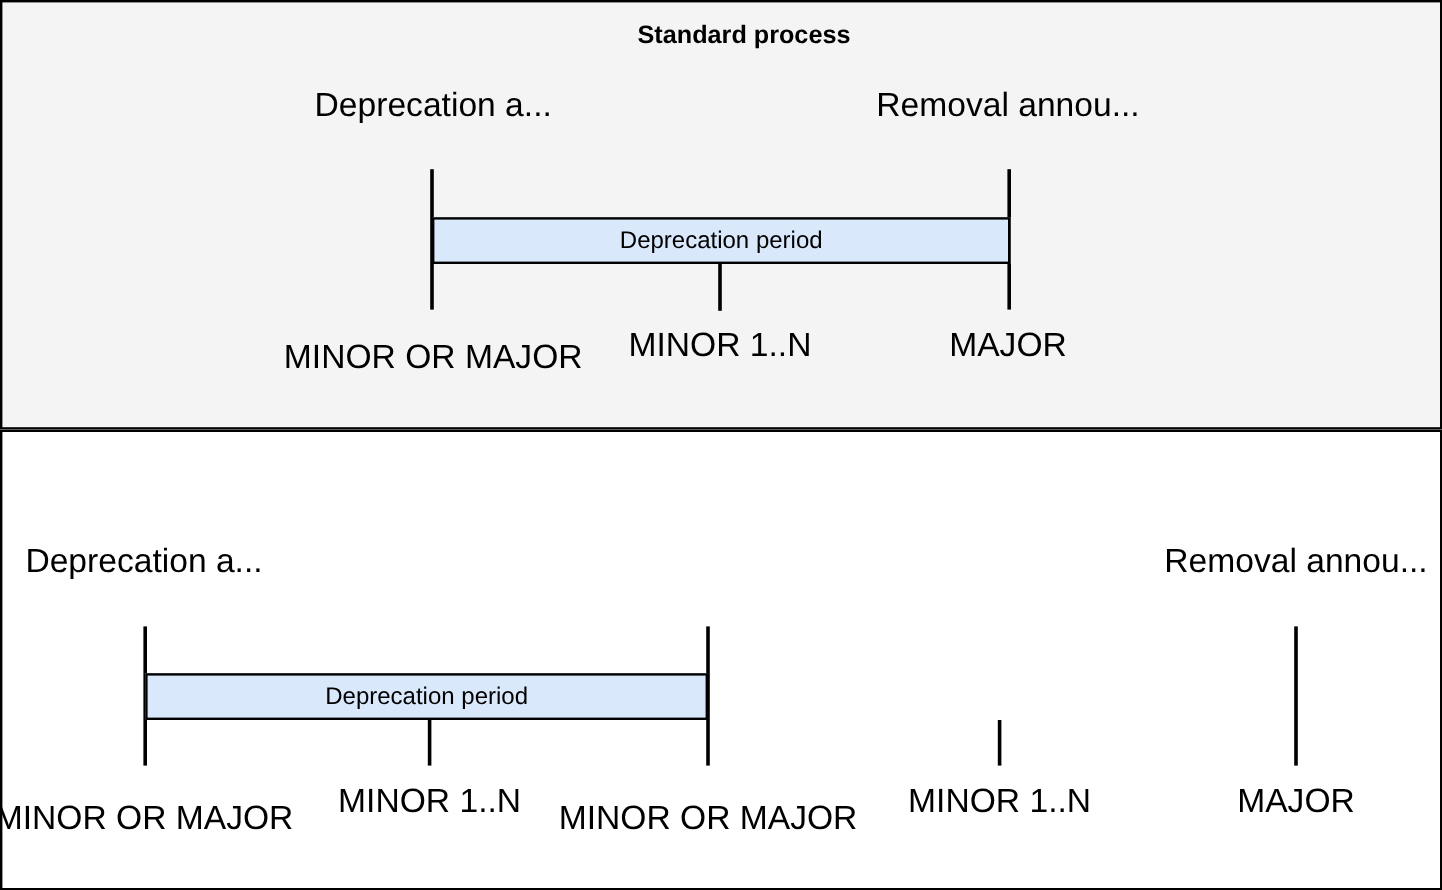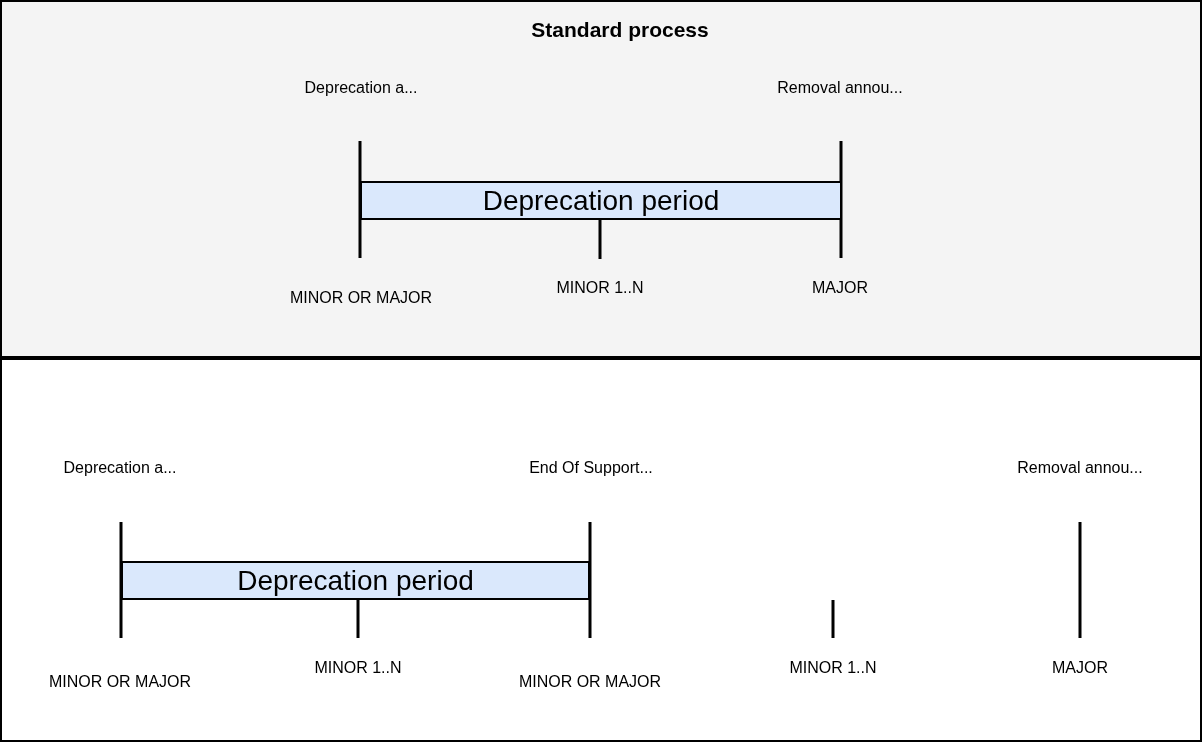--- a/index.html
+++ b/index.html
@@ -25,42 +25,42 @@
     position: absolute;
     transform: translateX(-50%);
     font-size: 21px;
     line-height: 26px;
     font-weight: bold;
     white-space: nowrap;
   }
   .event-label, .milestone-label {
     position: absolute;
     transform: translateX(-50%);
-    font-size: 16px;
+    font-size: 28px;
     line-height: 24px;
     white-space: nowrap;
     text-align: left;
   }
   .tick {
     position: absolute;
     width: 3px;
     background: var(--line, #000000);
     transform: translateX(-50%);
   }
   .period-bar {
     position: absolute;
     height: 39px;
     box-sizing: border-box;
     border: 2.5px solid var(--line, #000000);
     display: flex;
     align-items: center;
     justify-content: center;
   }
   .period-bar .bar-label {
-    font-size: 28px;
+    font-size: 20px;
     line-height: 24px;
     white-space: nowrap;
   }
   .fill-deprecation { background: var(--deprecation-fill, #dae8fc); }
   .fill-eos         { background: var(--eos-fill, #ffe6cc); }
 </style>
 </head>
 <body>
 
 <div class="canvas">
@@ -88,21 +88,20 @@
     <div class="milestone-label" style="left:598px; top:274px;">MINOR 1..N</div>
 
     <div class="milestone-label" style="left:838px; top:274px;">MAJOR</div>
   </section>
 
   <section class="panel panel-2">
 
 
     <div class="event-label" style="left:118px; top:96px;">Deprecation a...</div>
 
-    <div class="event-label" style="left:589px; top:96px;">End Of Support...</div>
 
     <div class="event-label" style="left:1078px; top:96px;">Removal annou...</div>
 
     <div class="tick" style="left:119px; top:162px; height:116px;"></div>
 
     <div class="tick" style="left:588px; top:162px; height:116px;"></div>
 
     <div class="tick" style="left:1078px; top:162px; height:116px;"></div>
 
     <div class="period-bar fill-deprecation" style="left:119px; top:201px; width:469px;">

